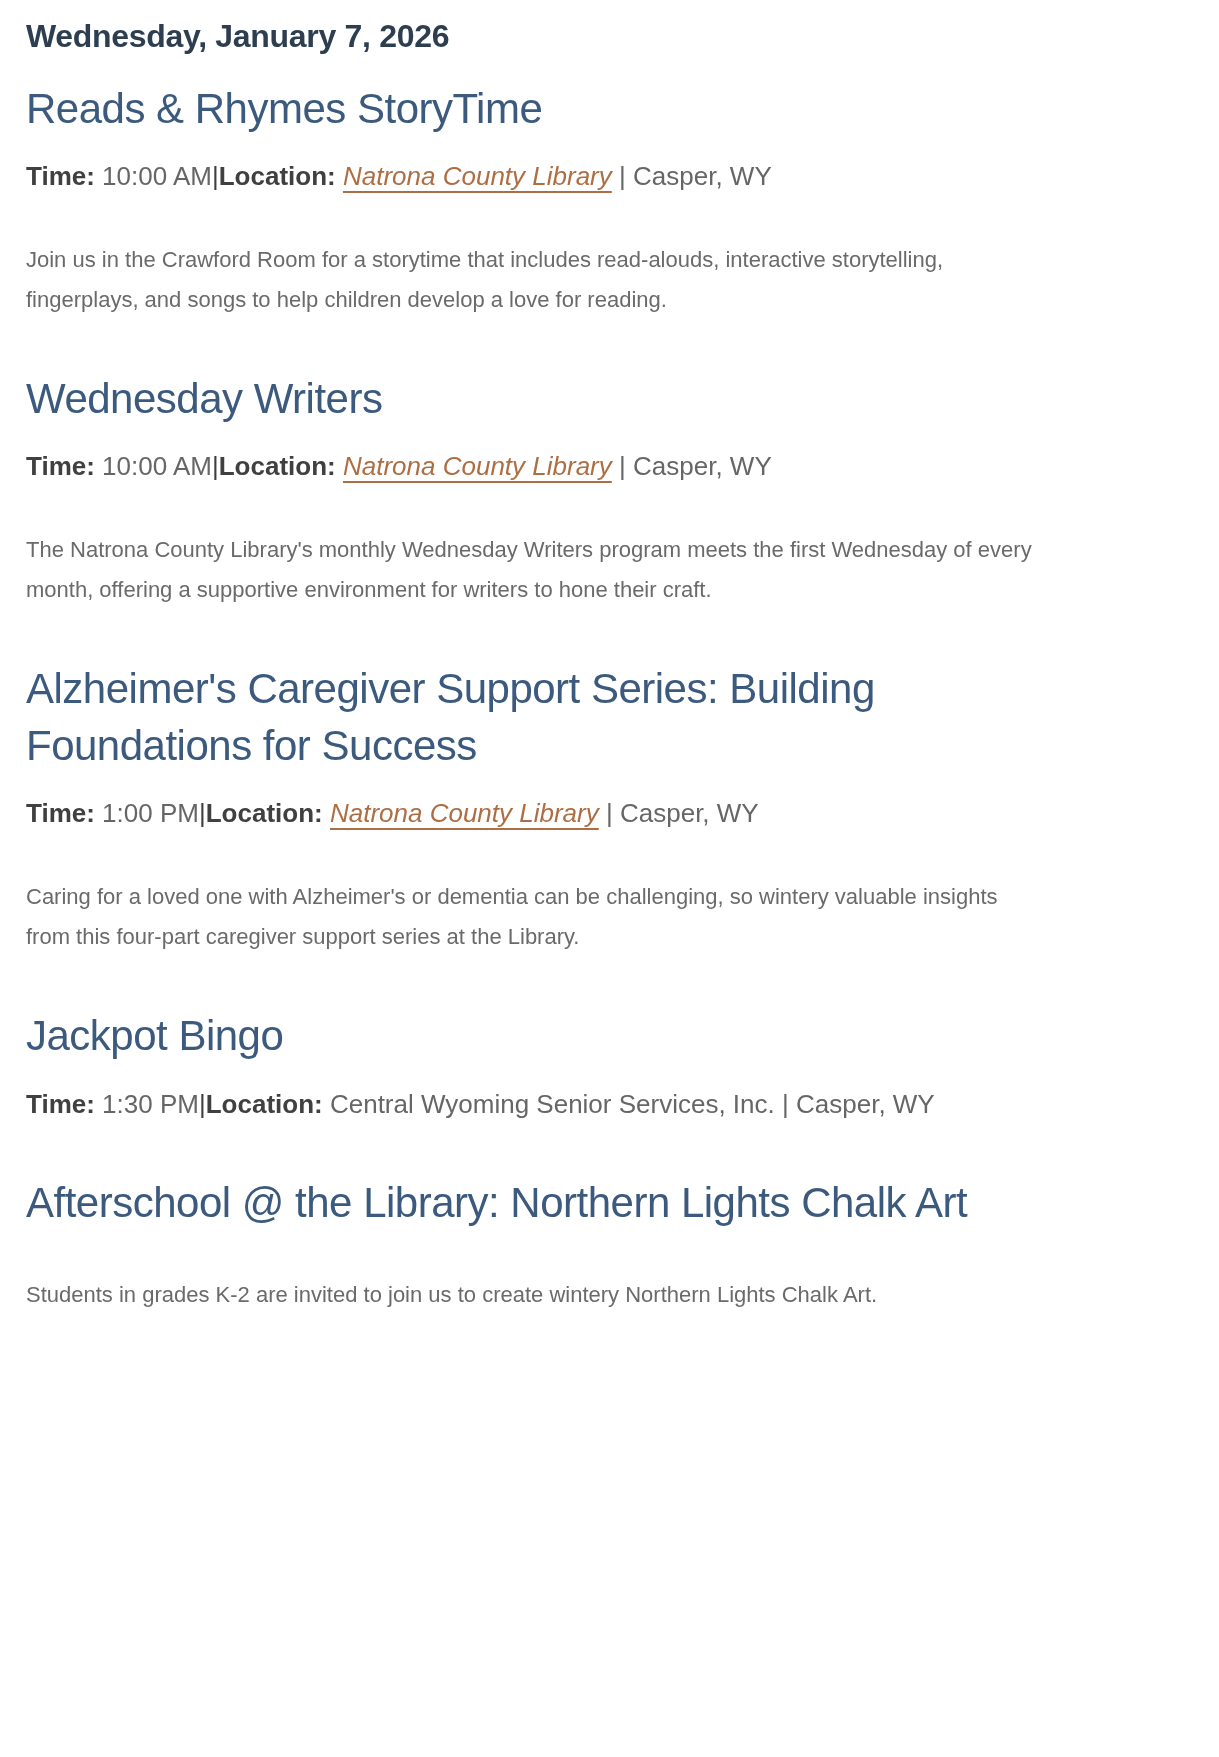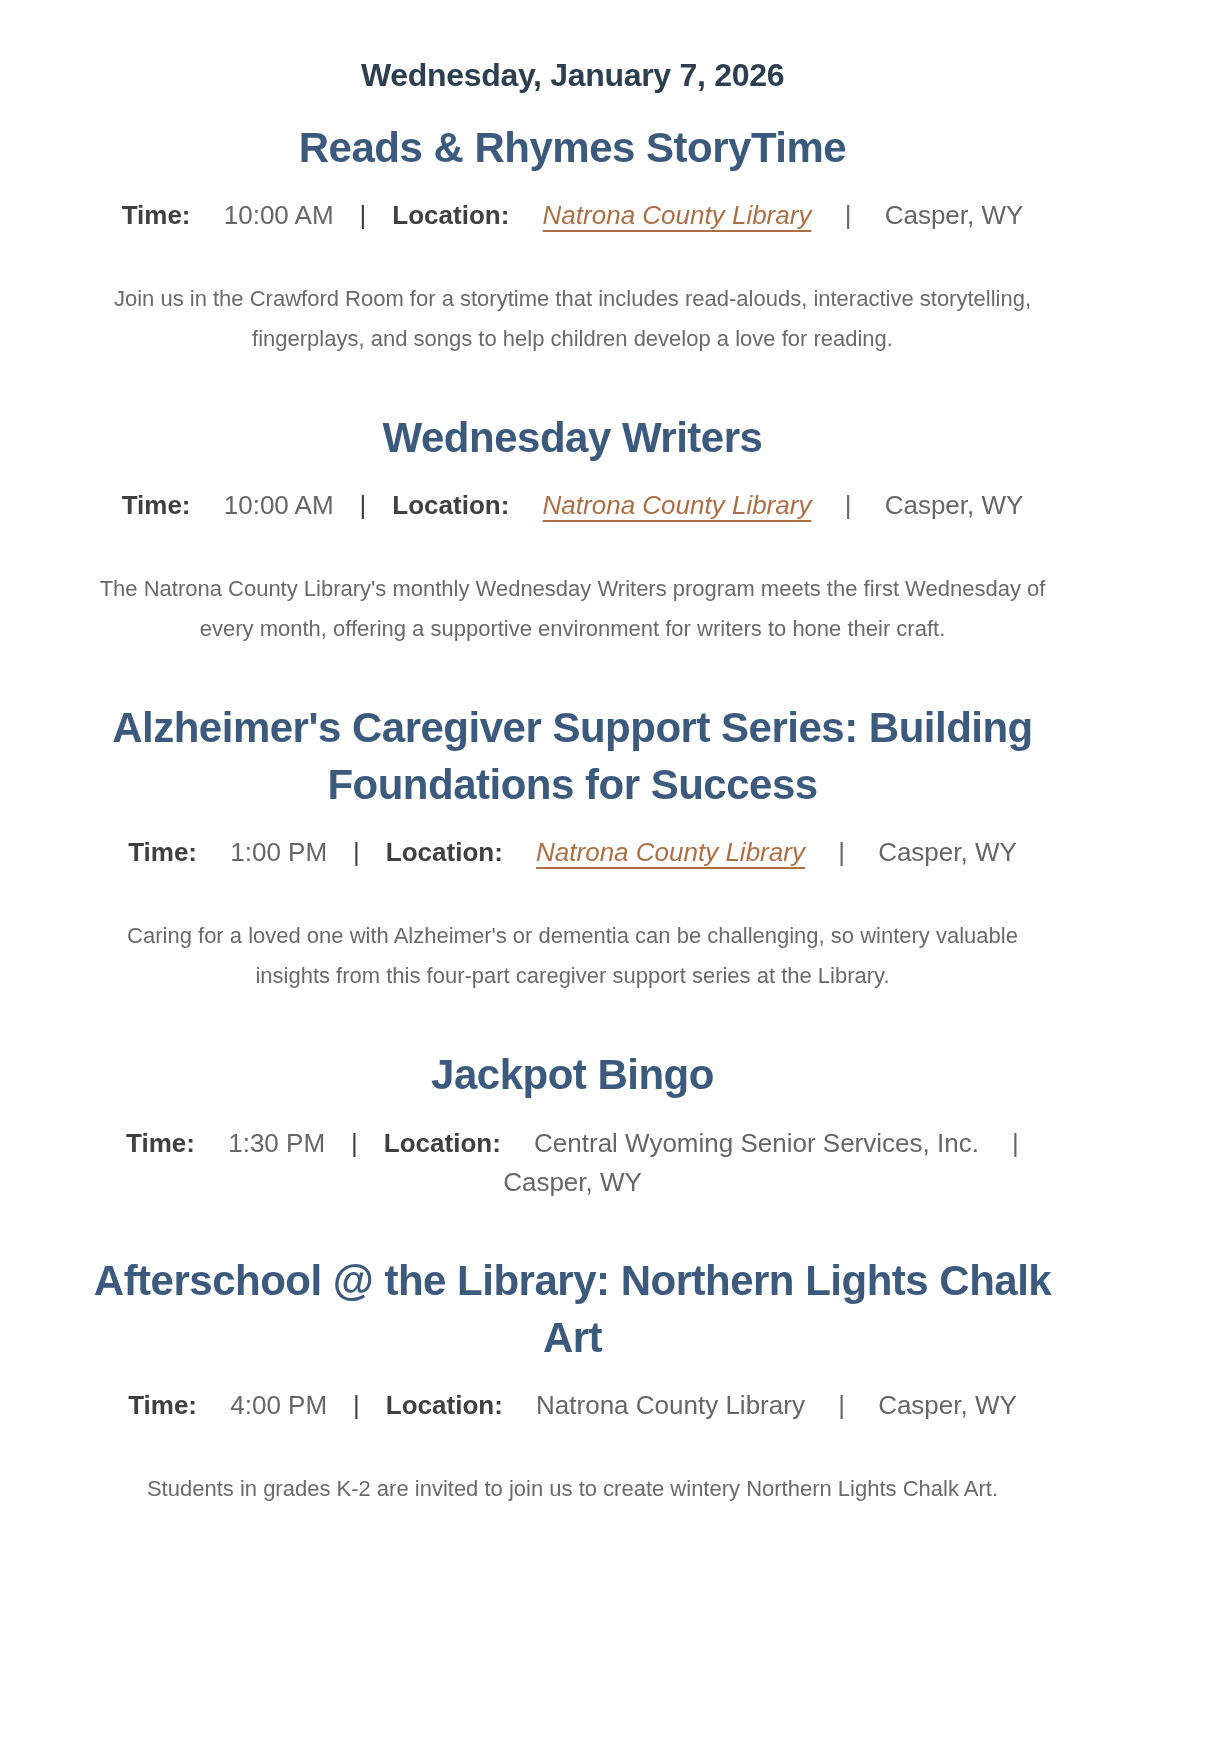--- a/index.html
+++ b/index.html
@@ -1,35 +1,35 @@
 <!DOCTYPE html>
 <html><head>
 <meta charset="utf-8">
 <style>
-  * { margin: 13px; padding: 0; box-sizing: border-box; text-align: center; }
+  * { margin: 0; padding: 0; box-sizing: border-box; }
   html, body { background: #ffffff; }
   body {
     width: 1219px;
     min-height: 1757px;
     font-family: "Liberation Sans", sans-serif;
     padding: 16px 26px 40px 26px;
   }
   .content { max-width: 1015px; }
 
   .date-heading {
     font-size: 32px;
     font-weight: bold;
     color: #2d3e50;
     line-height: 1.25;
     letter-spacing: -0.3px;
   }
 
   h2.event-title {
     font-size: 42px;
-    font-weight: bold;
+    font-weight: normal;
     color: #3c5a7e;
     line-height: 1.36;
     letter-spacing: -0.5px;
     margin-top: 50px;
   }
   h2.event-title.first { margin-top: 24px; }
 
   p.meta {
     font-size: 26px;
     line-height: 1.5;
@@ -86,17 +86,16 @@
     <p class="desc">Caring for a loved one with Alzheimer's or dementia can be challenging, so wintery valuable insights from this four-part caregiver support series at the Library.</p>
   </section>
 
   <section class="event">
     <h2 class="event-title">Jackpot Bingo</h2>
     <p class="meta"><strong class="lbl">Time:</strong> <span class="val">1:30 PM</span><span class="pipe">|</span><strong class="lbl">Location:</strong> <span class="loc-plain">Central Wyoming Senior Services, Inc.</span> <span class="val">|</span> <span class="val">Casper, WY</span></p>
   </section>
 
   <section class="event">
     <h2 class="event-title">Afterschool @ the Library: Northern Lights Chalk Art</h2>
-    <p class="meta"><strong class="lbl">Time:</strong> <span class="val">4:00 PM</span><span class="pipe">|</span><strong class="lbl">Location:</strong> <span class="loc-plain">Natrona County Library</span> <span class="val">|</span> <span class="val">Casper, WY</span></p>
     <p class="desc">Students in grades K-2 are invited to join us to create wintery Northern Lights Chalk Art.</p>
   </section>
 
 </div>
 
 </body></html>

